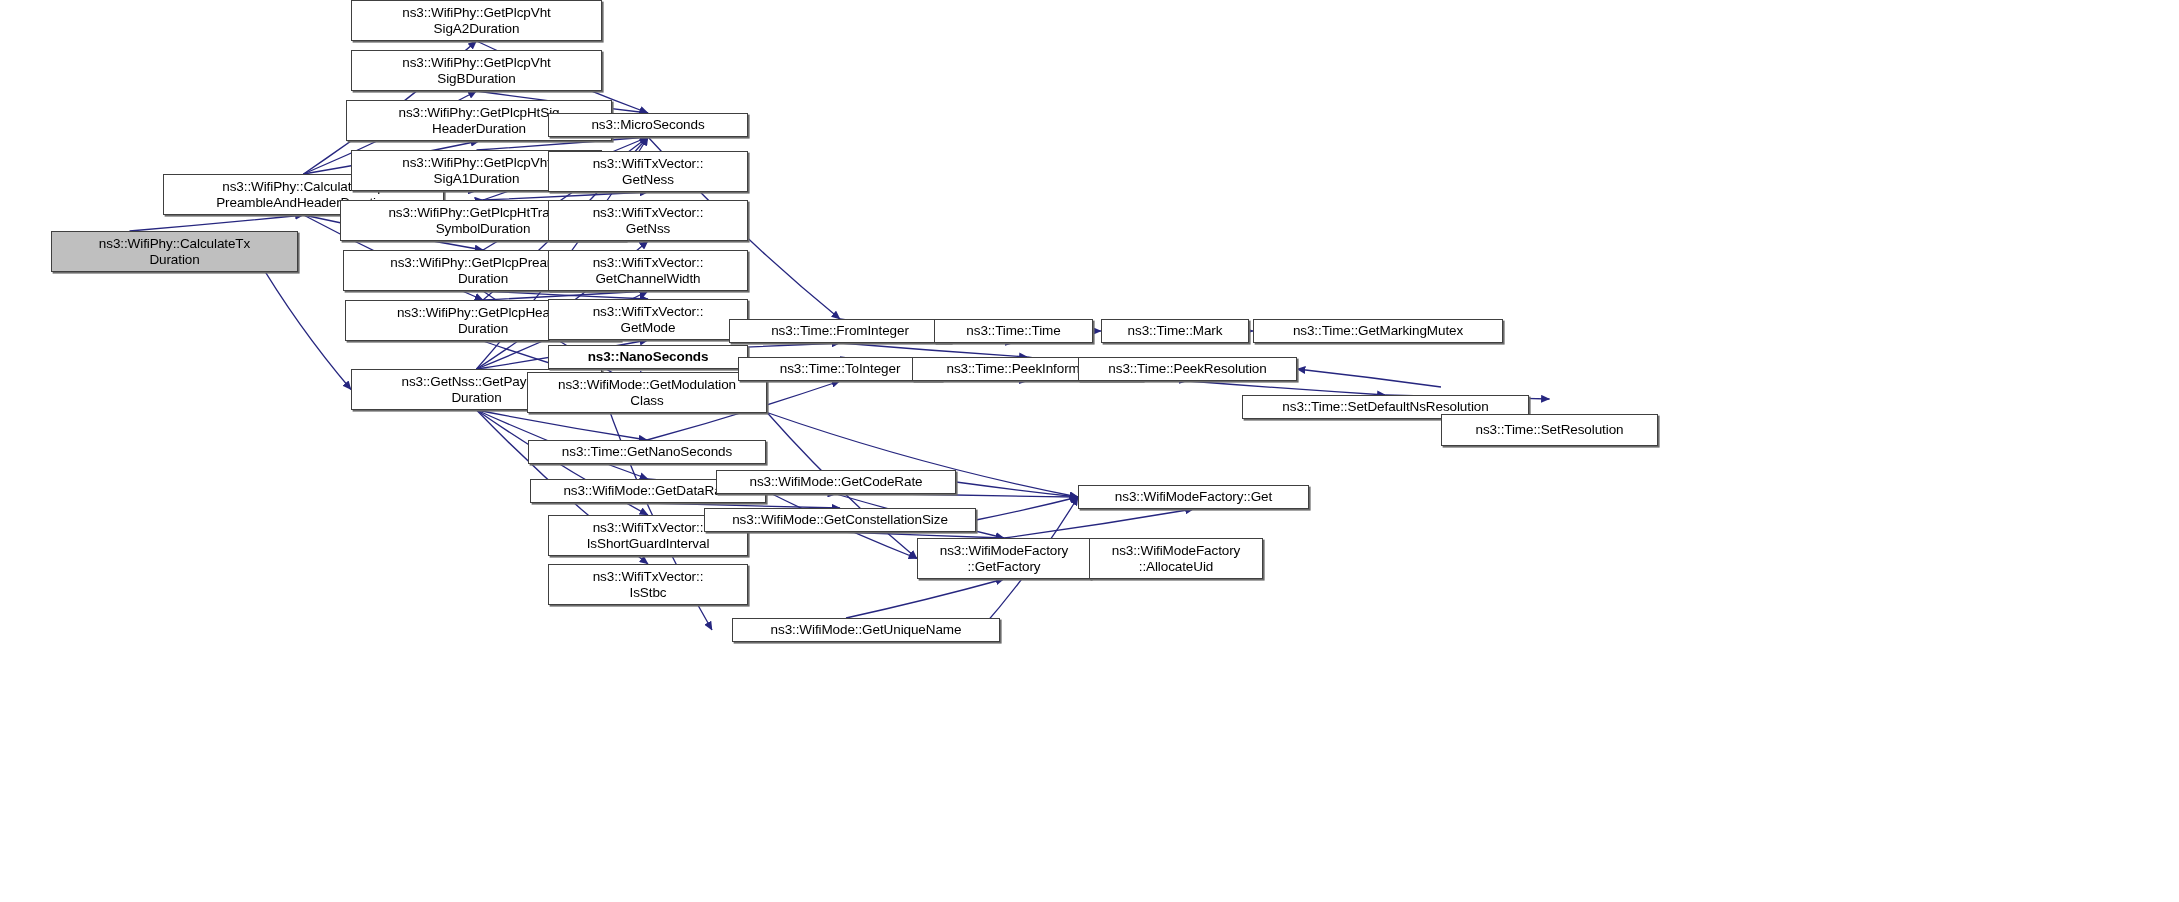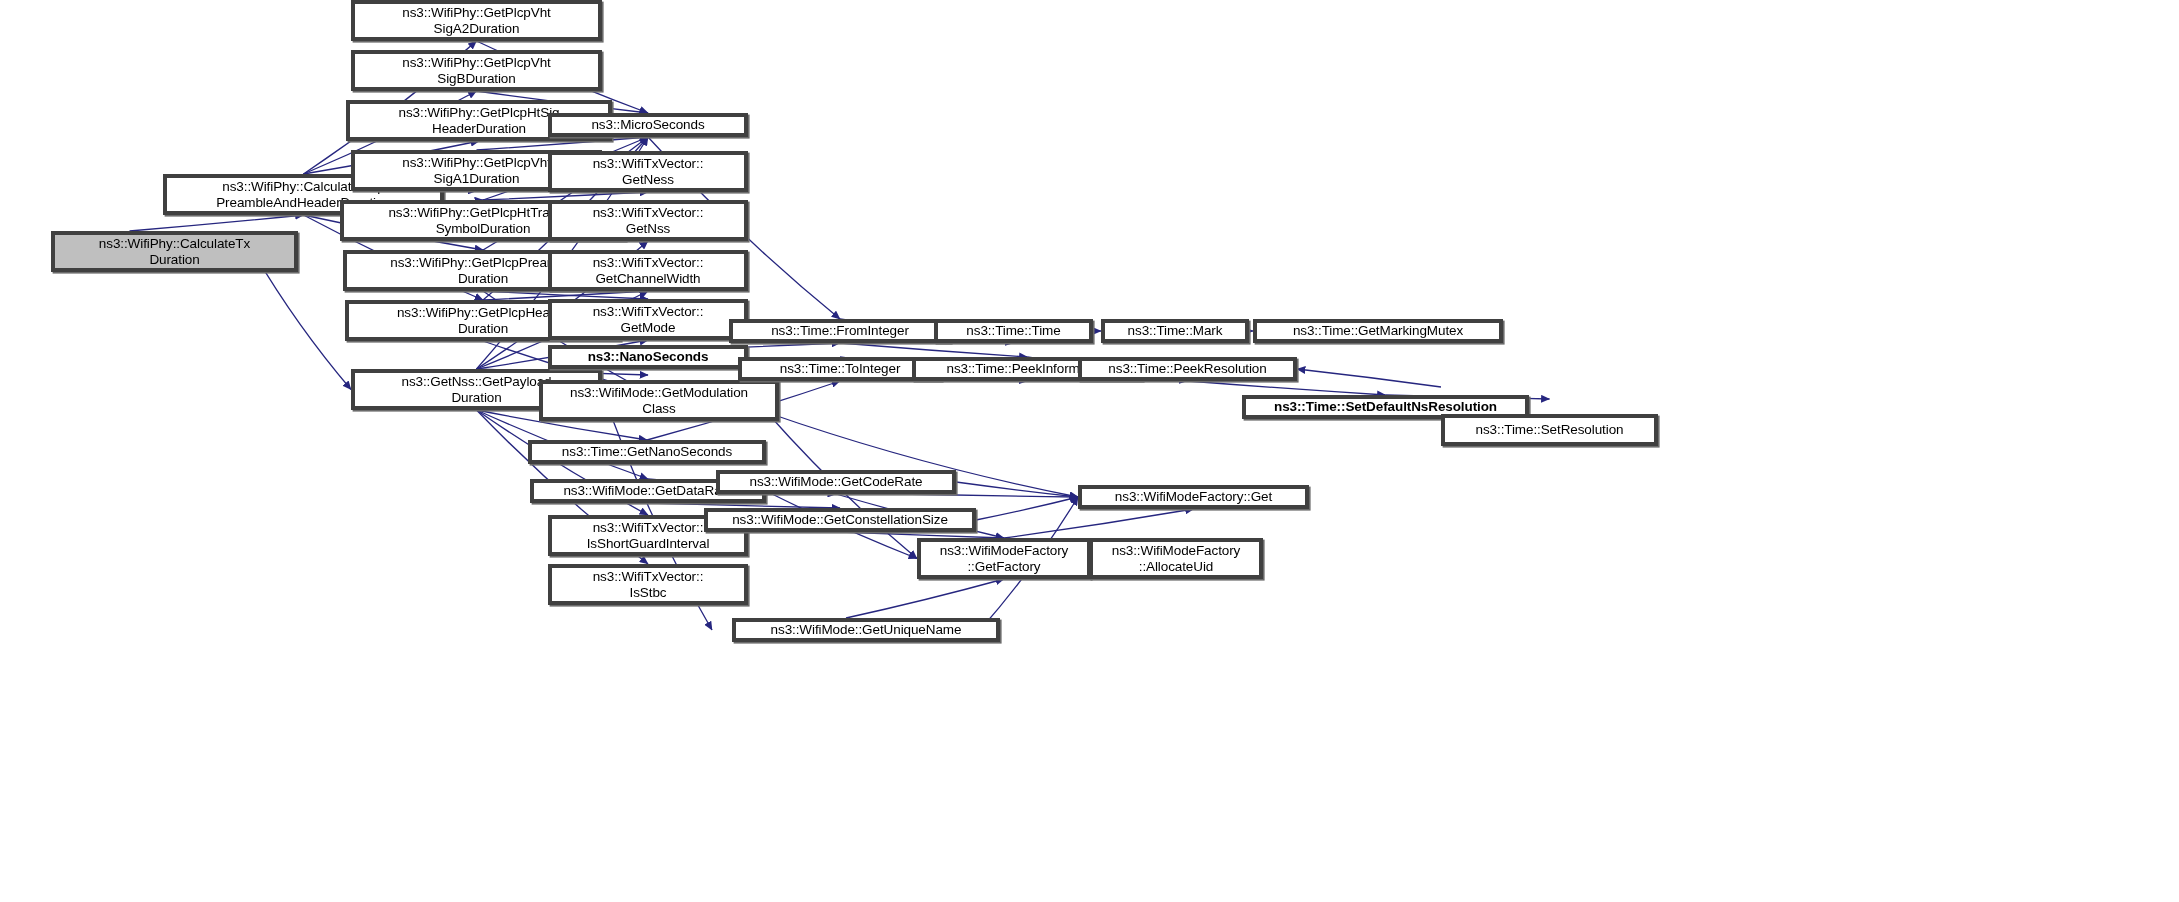--- a/index.html
+++ b/index.html
@@ -21,21 +21,21 @@
     position: absolute;
     left: 0;
     top: 0;
     width: 2179px;
     height: 902px;
     pointer-events: none;
   }
   .node {
     position: absolute;
     box-sizing: border-box;
-    border: 4px solid #404040;
+    border: 1px solid #404040;
     background: #ffffff;
     color: #000000;
     font-size: 13.5px;
     line-height: 15.5px;
     letter-spacing: -0.1px;
     display: flex;
     align-items: center;
     justify-content: center;
     text-align: center;
     padding: 6px 3px;
@@ -145,36 +145,36 @@
       <div class="node" style="left: 548px; top: 113px; width: 200px; height: 24px;">ns3::MicroSeconds</div>
       <div class="node" style="left: 548px; top: 151px; width: 200px; height: 41px;">ns3::WifiTxVector::
 GetNess</div>
       <div class="node" style="left: 548px; top: 200px; width: 200px; height: 41px;">ns3::WifiTxVector::
 GetNss</div>
       <div class="node" style="left: 548px; top: 250px; width: 200px; height: 41px;">ns3::WifiTxVector::
 GetChannelWidth</div>
       <div class="node" style="left: 548px; top: 299px; width: 200px; height: 41px;">ns3::WifiTxVector::
 GetMode</div>
       <div class="node" style="left: 548px; top: 345px; width: 200px; height: 24px; font-weight: bold;">ns3::NanoSeconds</div>
-      <div class="node" style="left: 527px; top: 380px; width: 240px; height: 41px; margin-left: 12px;">ns3::WifiMode::GetModulation
+      <div class="node" style="left: 527px; top: 372px; width: 240px; height: 41px;">ns3::WifiMode::GetModulation
 Class</div>
       <div class="node" style="left: 528px; top: 440px; width: 238px; height: 24px;">ns3::Time::GetNanoSeconds</div>
       <div class="node" style="left: 530px; top: 479px; width: 236px; height: 24px;">ns3::WifiMode::GetDataRate</div>
       <div class="node" style="left: 548px; top: 515px; width: 200px; height: 41px;">ns3::WifiTxVector::
 IsShortGuardInterval</div>
       <div class="node" style="left: 548px; top: 564px; width: 200px; height: 41px;">ns3::WifiTxVector::
 IsStbc</div>
       <div class="node" style="left: 729px; top: 319px; width: 222px; height: 24px;">ns3::Time::FromInteger</div>
       <div class="node" style="left: 738px; top: 357px; width: 204px; height: 24px;">ns3::Time::ToInteger</div>
       <div class="node" style="left: 934px; top: 319px; width: 159px; height: 24px;">ns3::Time::Time</div>
       <div class="node" style="left: 912px; top: 357px; width: 231px; height: 24px;">ns3::Time::PeekInformation</div>
       <div class="node" style="left: 1101px; top: 319px; width: 148px; height: 24px;">ns3::Time::Mark</div>
       <div class="node" style="left: 1078px; top: 357px; width: 219px; height: 24px;">ns3::Time::PeekResolution</div>
       <div class="node" style="left: 1253px; top: 319px; width: 250px; height: 24px;">ns3::Time::GetMarkingMutex</div>
-      <div class="node" style="left: 1242px; top: 395px; width: 287px; height: 24px; font-weight: bold;">ns3::Time::SetDefaultNsResolution</div>
+      <div class="node" style="left: 1242px; top: 395px; width: 287px; height: 24px;">ns3::Time::SetDefaultNsResolution</div>
       <div class="node" style="left: 1441px; top: 375px; width: 217px; height: 32px; margin-top: 39px;">ns3::Time::SetResolution</div>
       <div class="node" style="left: 716px; top: 470px; width: 240px; height: 24px;">ns3::WifiMode::GetCodeRate</div>
       <div class="node" style="left: 704px; top: 508px; width: 272px; height: 24px;">ns3::WifiMode::GetConstellationSize</div>
       <div class="node" style="left: 1078px; top: 485px; width: 231px; height: 24px;">ns3::WifiModeFactory::Get</div>
       <div class="node" style="left: 917px; top: 538px; width: 174px; height: 41px;">ns3::WifiModeFactory
 ::GetFactory</div>
       <div class="node" style="left: 1089px; top: 538px; width: 174px; height: 41px;">ns3::WifiModeFactory
 ::AllocateUid</div>
       <div class="node" style="left: 712px; top: 618px; width: 268px; height: 24px; margin-left: 20px;">ns3::WifiMode::GetUniqueName</div>
     </div>

